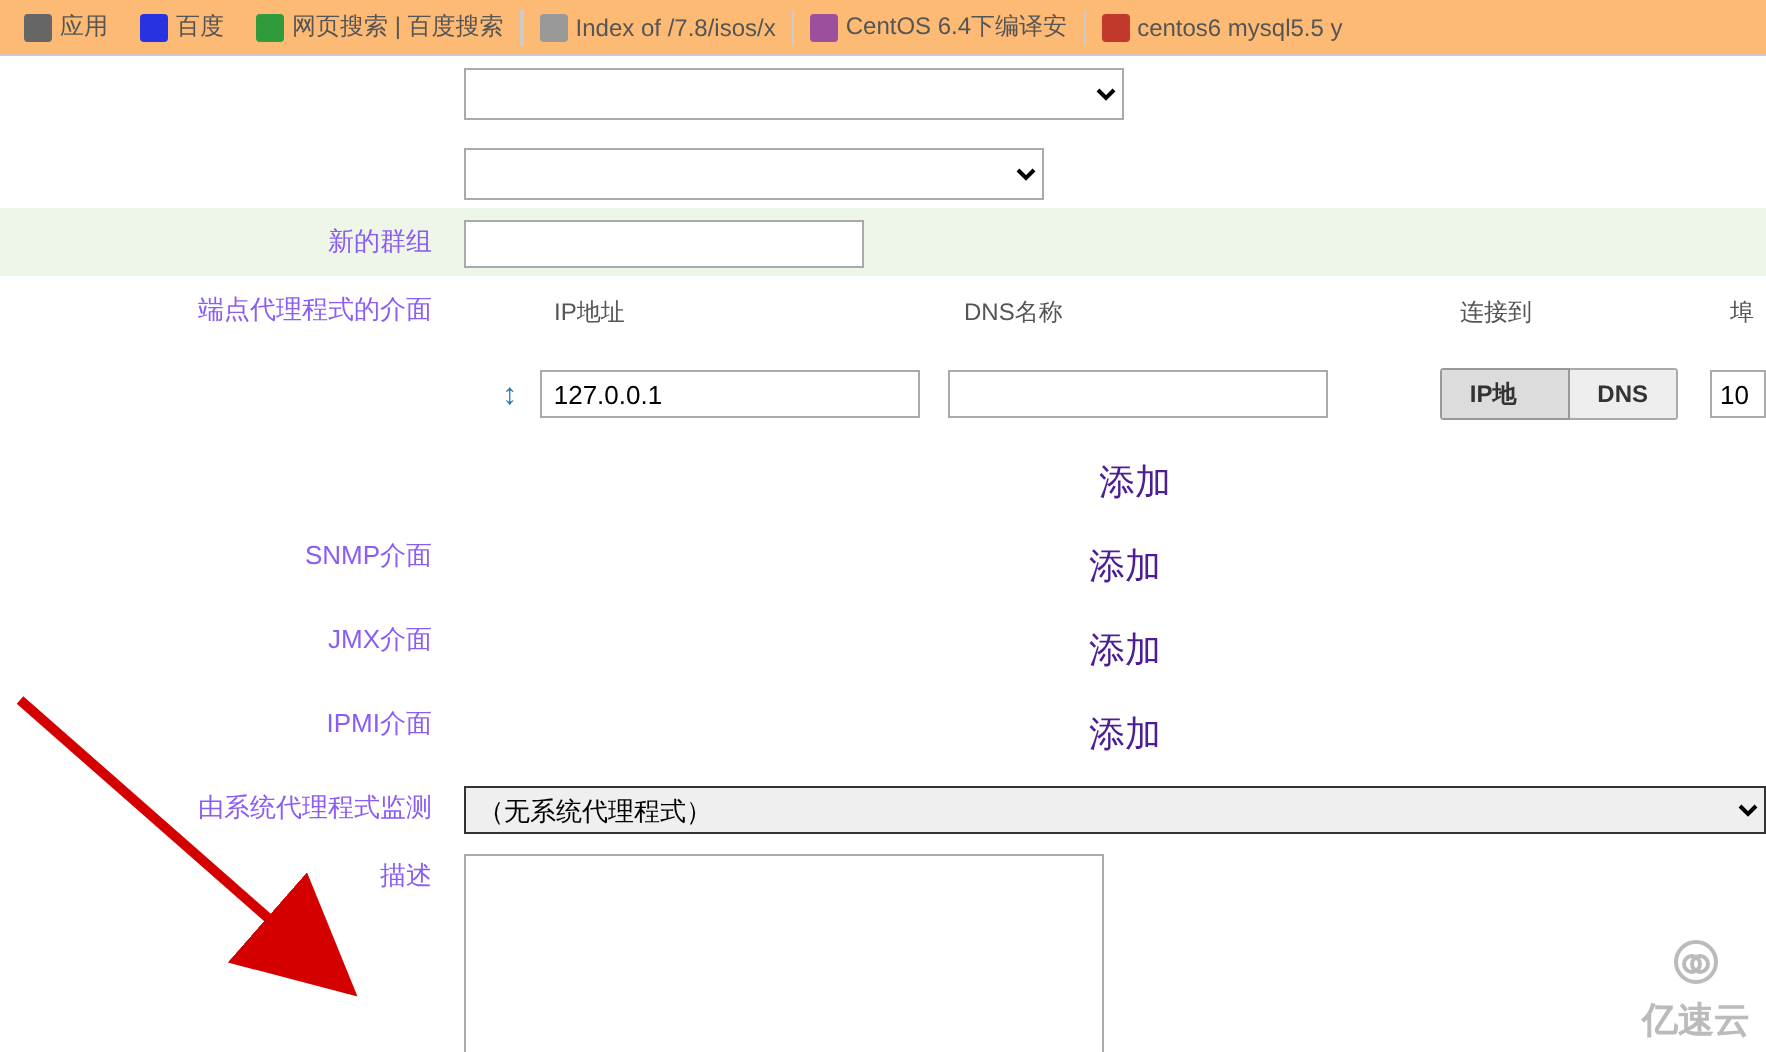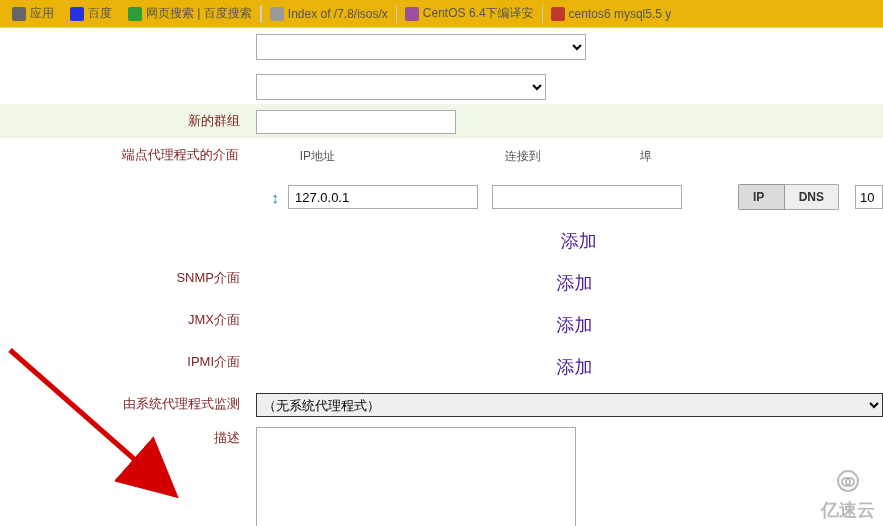--- a/index.html
+++ b/index.html
@@ -11,21 +11,21 @@
       width: 883px;
       height: 526px;
       overflow: hidden;
       position: relative;
     }
     .tab-bar {
       display: flex;
       align-items: center;
       height: 28px;
       border-bottom: 1px solid #ccc;
-      background: #eab308;
+      background: #fdba74;
       padding-left: 4px;
       overflow: hidden;
       font-size: 12px;
       color: #555;
     }
     .tab-item { display: flex; align-items: center; gap: 4px; padding: 0 8px; height: 100%; white-space: nowrap; }
     .favicon { width: 14px; height: 14px; display: inline-block; border-radius: 2px; }
     .fav-apps { background: #666; border-radius: 2px; }
     .fav-baidu { background: #2932e1; border-radius: 2px; }
     .fav-green { background: #2f9b3a; border-radius: 2px; }
@@ -35,23 +35,22 @@
     .tab-sep { width:1px; height:18px; background:#ccc; }
 
     .form-area { padding-top: 0; }
     .row { display: flex; align-items: flex-start; margin: 0; padding: 4px 0; }
     .row-highlight { background: #eef6e7; }
     .label {
       width: 224px;
       text-align: right;
       padding-right: 8px;
       padding-top: 4px;
-      color: #7f1d1d;
-      font-size: 13px;
-      margin-left: 24px;
+      color: #8b5cf6;
+      font-size: 13px;
     }
     .field { flex: 1; padding-left: 8px; padding-top: 2px; display: flex; flex-direction: column; gap: 12px; }
     select.big {
       width: 330px;
       height: 26px;
       border: 1px solid #aaa;
       background: #fff;
       font-size: 13px;
     }
     select.big2 {
@@ -182,20 +181,21 @@
     <div class="field">
       <input type="text" class="sm" style="">
     </div>
   </div>
 
   <div class="row">
     <div class="label">端点代理程式的介面</div>
     <div class="field">
       <div class="iface-header">
         <span class="col-ip">IP地址</span>
+        <span class="col-dns">DNS名称</span>
         <span class="col-conn">连接到</span>
         <span class="col-port">埠</span>
       </div>
       <div class="iface-line">
         <span class="drag-handle">↕</span>
         <input type="text" class="ifip" value="127.0.0.1" style="">
         <input type="text" class="ifdns" value="" style="">
         <span class="conn-toggle">
           <span class="seg active">IP地址</span>
           <span class="seg">DNS</span>

